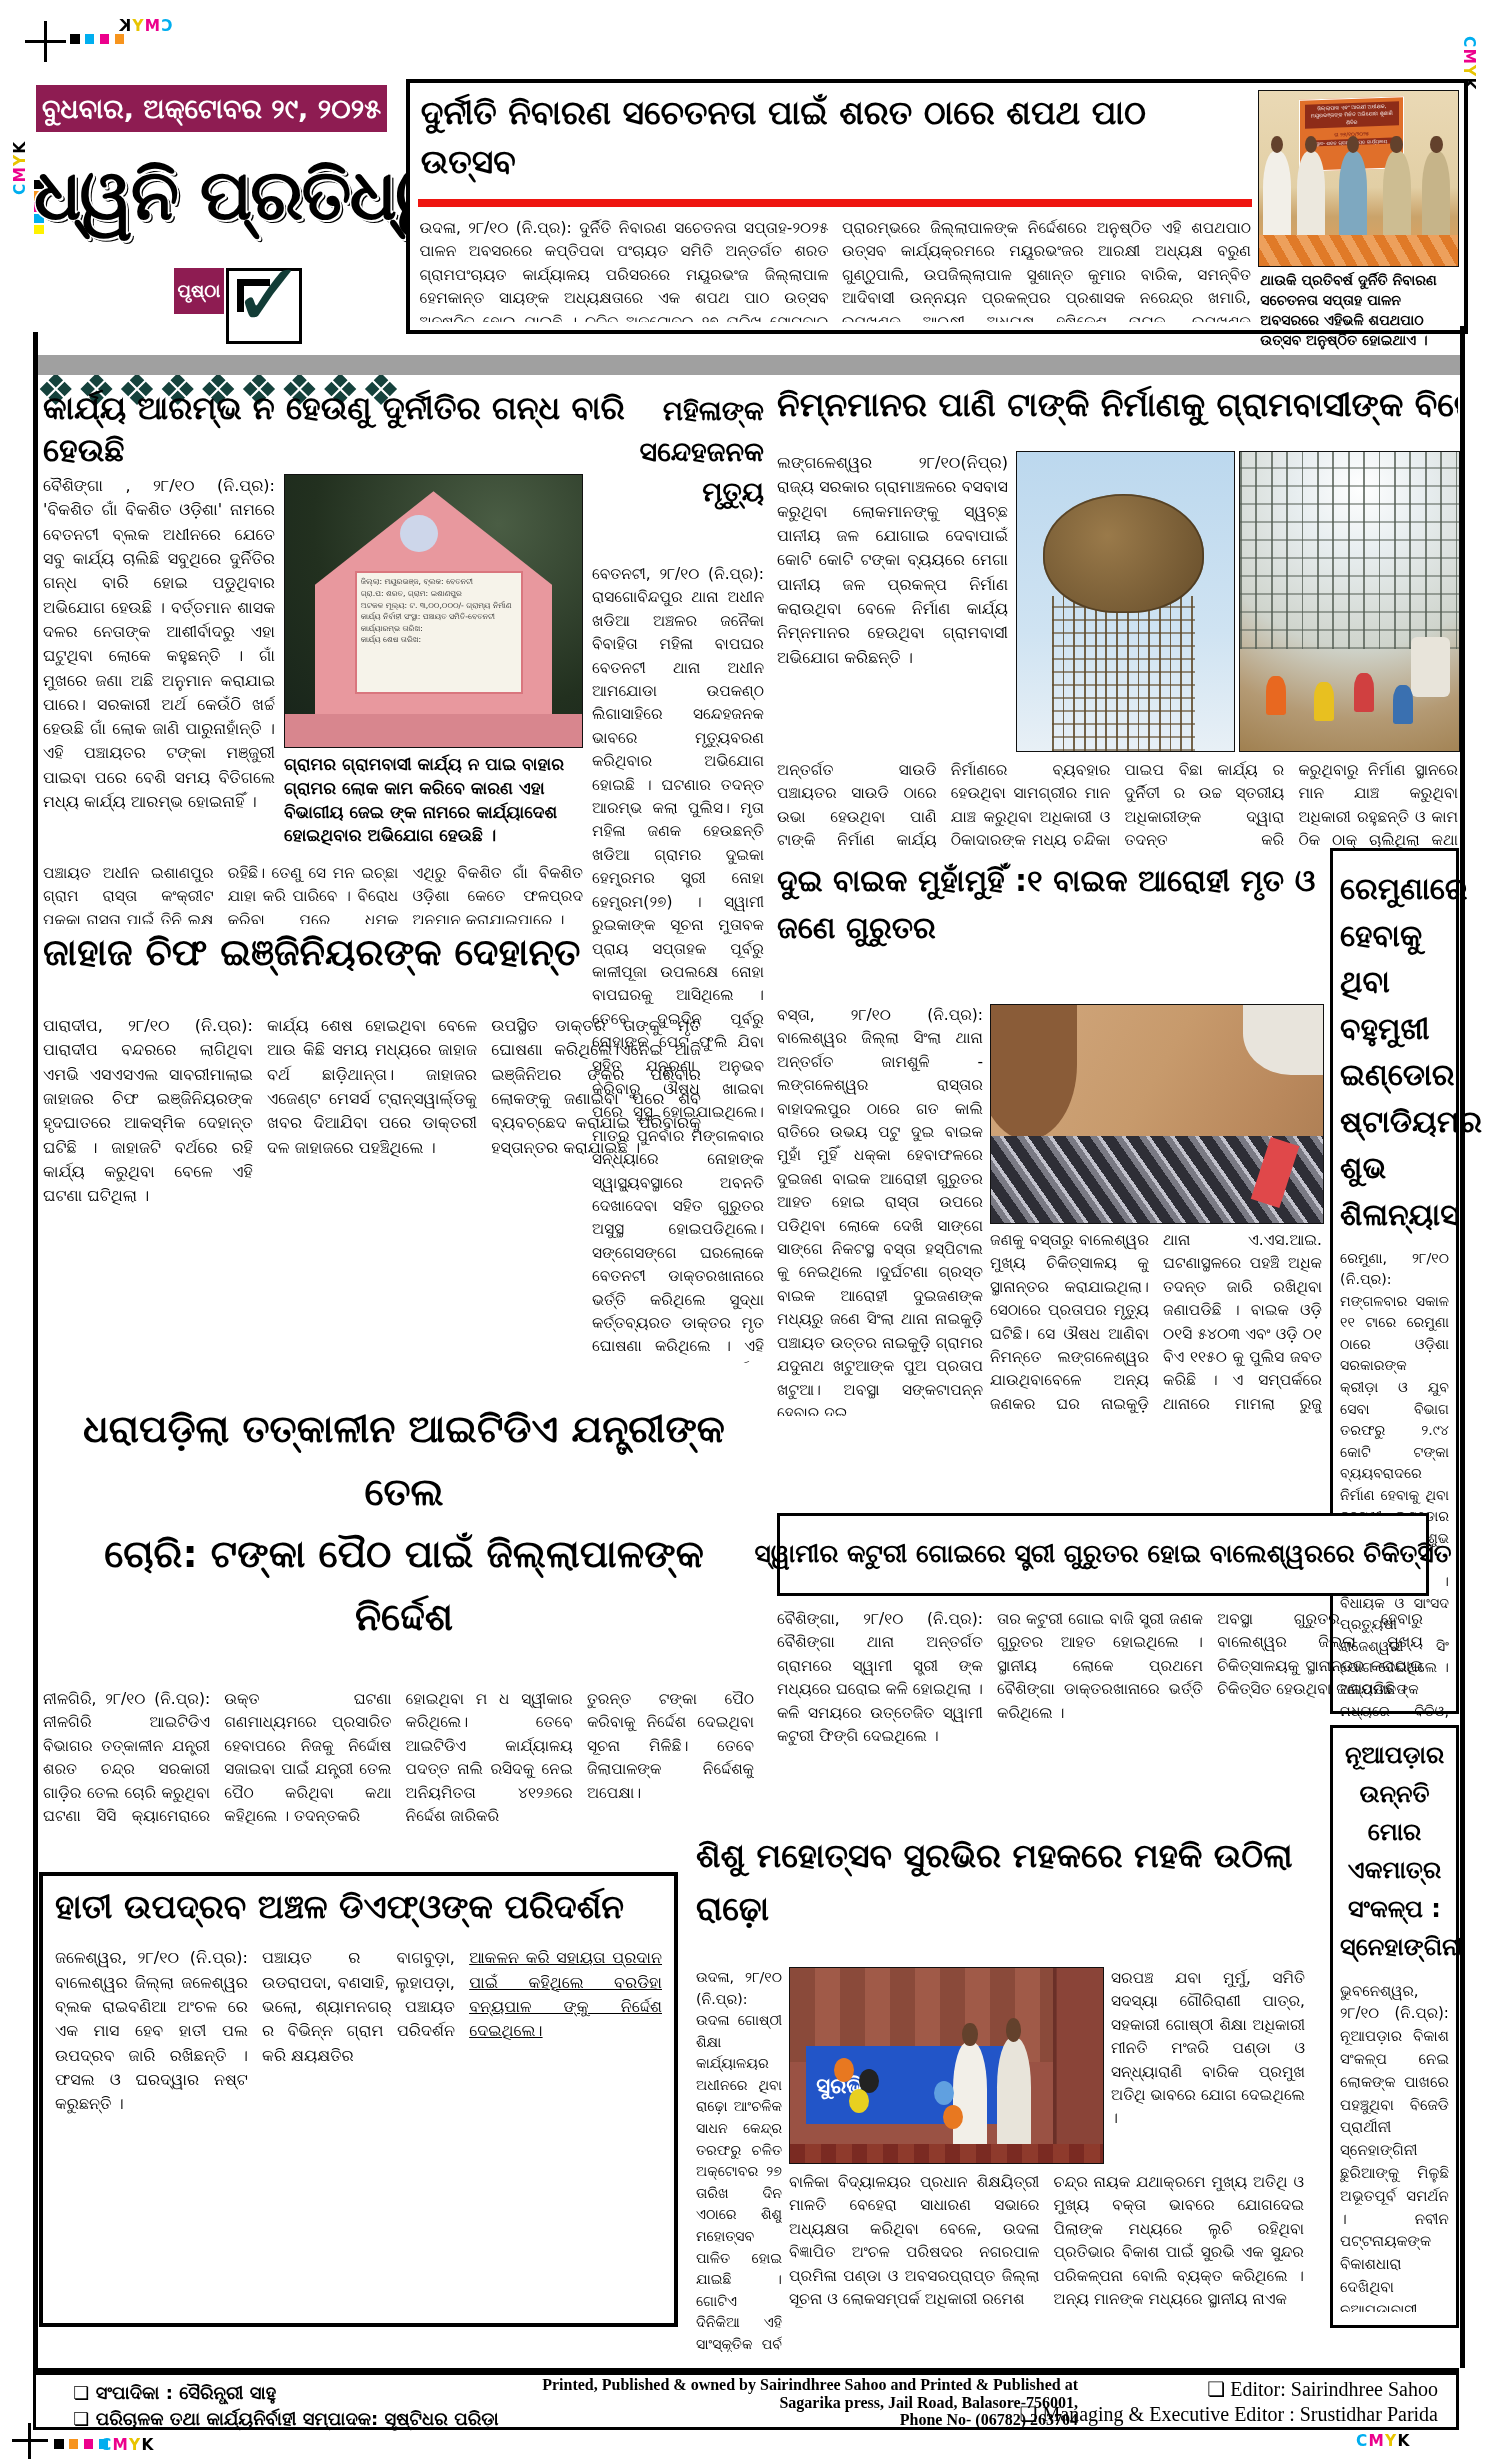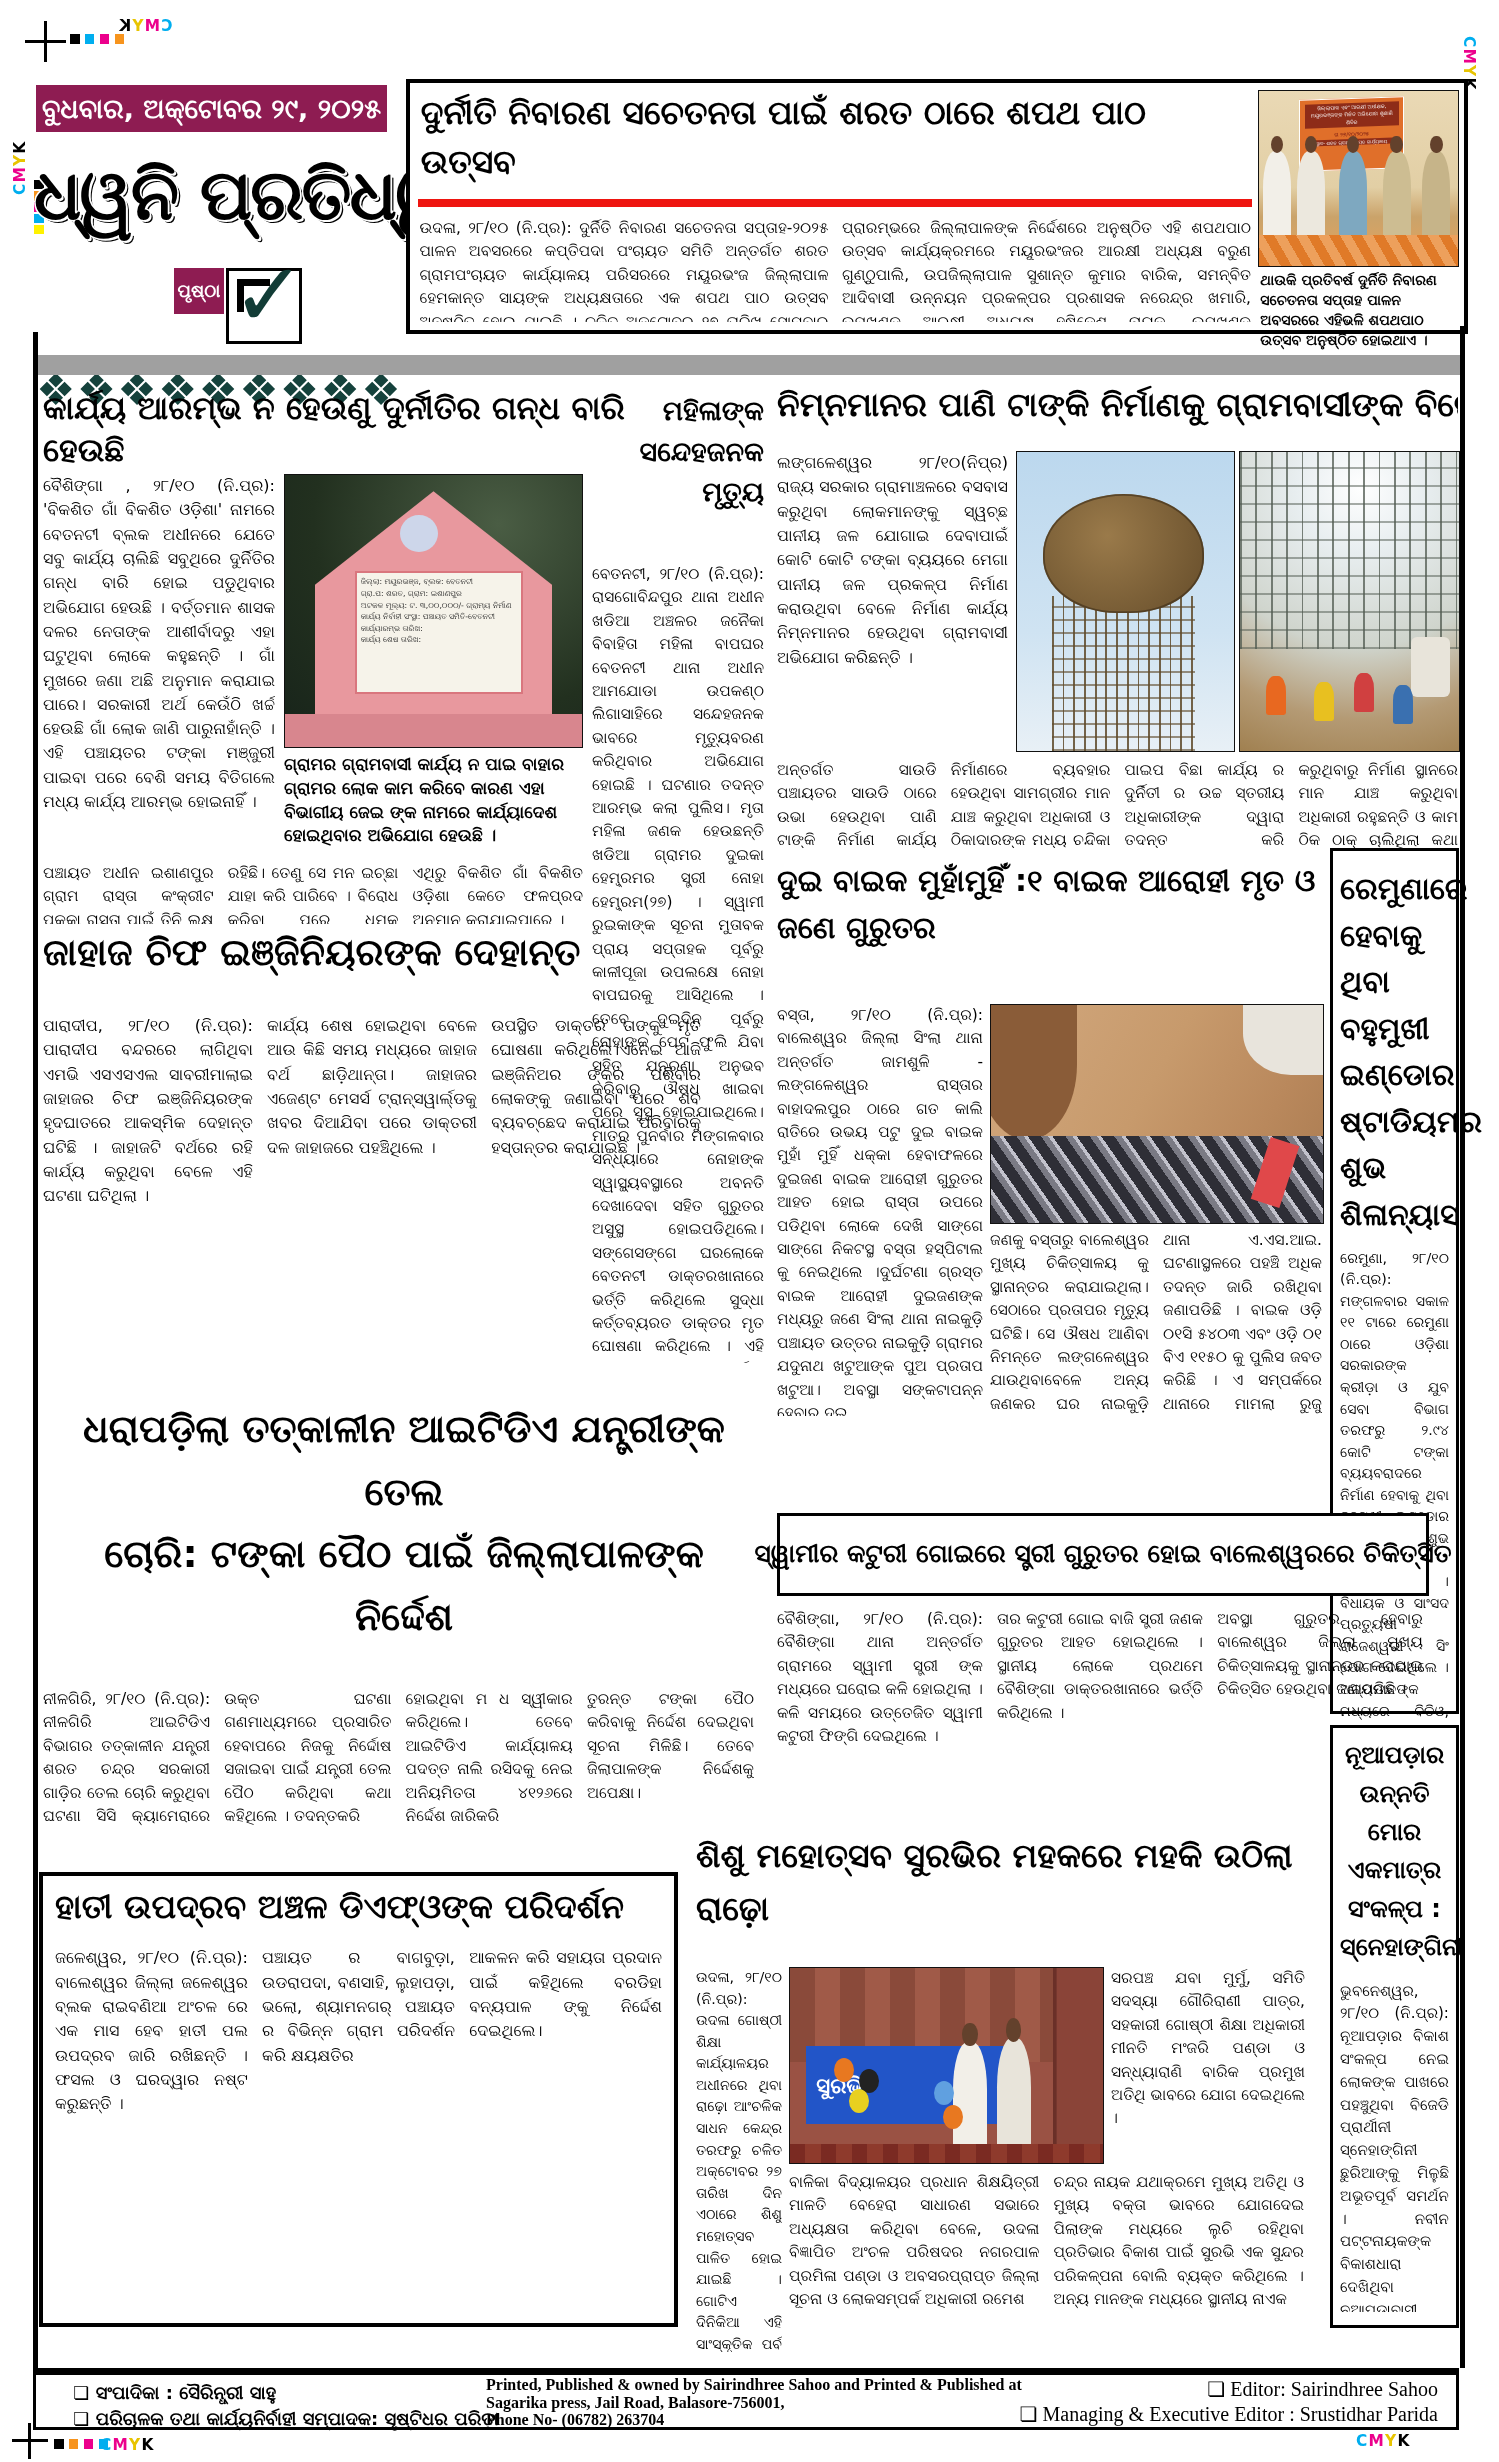--- a/index.html
+++ b/index.html
@@ -211,21 +211,21 @@
     <div class="bc">ବୈଶିଙ୍ଗା, ୨୮/୧୦ (ନି.ପ୍ର): ବୈଶିଙ୍ଗା ଥାନା ଅନ୍ତର୍ଗତ ଗ୍ରାମରେ ସ୍ୱାମୀ ସ୍ତ୍ରୀ ଙ୍କ ମଧ୍ୟରେ ଘରୋଇ କଳି ହୋଇଥିଲା । କଳି ସମୟରେ ଉତ୍ତେଜିତ ସ୍ୱାମୀ କଟୁରୀ ଫିଙ୍ଗି ଦେଇଥିଲେ ।</div>
     <div class="bc">ତାର କଟୁରୀ ଗୋଇ ବାଜି ସ୍ତ୍ରୀ ଜଣକ ଗୁରୁତର ଆହତ ହୋଇଥିଲେ । ସ୍ଥାନୀୟ ଲୋକେ ପ୍ରଥମେ ବୈଶିଙ୍ଗା ଡାକ୍ତରଖାନାରେ ଭର୍ତ୍ତି କରିଥିଲେ ।</div>
     <div class="bc">ଅବସ୍ଥା ଗୁରୁତର ହେବାରୁ ବାଲେଶ୍ୱର ଜିଲ୍ଲା ମୁଖ୍ୟ ଚିକିତ୍ସାଳୟକୁ ସ୍ଥାନାନ୍ତର କରାଯାଇ ଚିକିତ୍ସିତ ହେଉଥିବା ଜଣାପଡିଛି ।</div>
   </div>
 
   <div class="abs boxart" style="left:39px;top:1872px;width:639px;height:455px;border-width:4.1px;padding:9.5px 12px;box-sizing:border-box;">
     <div class="hl" style="font-size:33px;">ହାତୀ ଉପଦ୍ରବ ଅଞ୍ଚଳ ଡିଏଫ୍ଓଙ୍କ ପରିଦର୍ଶନ</div>
     <div class="cols" style="margin-top:18px;height:344px;">
       <div class="bc" style="font-size:16px;">ଜଳେଶ୍ୱର, ୨୮/୧୦ (ନି.ପ୍ର): ବାଲେଶ୍ୱର ଜିଲ୍ଲା ଜଳେଶ୍ୱର ବ୍ଲକ ରାଇବଣିଆ ଅଂଚଳ ରେ ଏକ ମାସ ହେବ ହାତୀ ପଲ ଉପଦ୍ରବ ଜାରି ରଖିଛନ୍ତି । ଫସଲ ଓ ଘରଦ୍ୱାର ନଷ୍ଟ କରୁଛନ୍ତି ।</div>
       <div class="bc" style="font-size:16px;">ପଞ୍ଚାୟତ ର ବାଗବୁଡ଼ା, ଉଡରାପଦା, ବଣସାହି, ଲୁହାପଡ଼ା, ଭଲୋ, ଶ୍ୟାମନଗର୍ ପଞ୍ଚାୟତ ର ବିଭିନ୍ନ ଗ୍ରାମ ପରିଦର୍ଶନ କରି କ୍ଷୟକ୍ଷତିର</div>
-      <div class="bc" style="font-size:16px;">ଆକଳନ କରି ସହାୟତା ପ୍ରଦାନ ପାଇଁ କହିଥିଲେ ବରଡିହା ବନ୍ୟପାଳ ଙ୍କୁ ନିର୍ଦ୍ଦେଶ ଦେଇଥିଲେ।</div>
+      <div class="bc" style="font-size:16px;text-decoration:underline;">ଆକଳନ କରି ସହାୟତା ପ୍ରଦାନ ପାଇଁ କହିଥିଲେ ବରଡିହା ବନ୍ୟପାଳ ଙ୍କୁ ନିର୍ଦ୍ଦେଶ ଦେଇଥିଲେ।</div>
     </div>
   </div>
 
   <div class="abs hl" style="left:696px;top:1830px;width:610px;height:124px;font-size:33px;line-height:1.6;">ଶିଶୁ ମହୋତ୍ସବ ସୁରଭିର ମହକରେ ମହକି ଉଠିଲା ରାଢ଼ୋ</div>
   <div class="abs bc" style="left:696px;top:1967px;width:86px;height:385px;font-size:14.2px;">ଉଦଳା, ୨୮/୧୦ (ନି.ପ୍ର): ଉଦଳା ଗୋଷ୍ଠୀ ଶିକ୍ଷା କାର୍ଯ୍ୟାଳୟର ଅଧୀନରେ ଥିବା ରାଢ଼ୋ ଆଂଚଳିକ ସାଧନ କେନ୍ଦ୍ର ତରଫରୁ ଚଳିତ ଅକ୍ଟୋବର ୨୭ ତାରିଖ ଦିନ ଏଠାରେ ଶିଶୁ ମହୋତ୍ସବ ପାଳିତ ହୋଇ ଯାଇଛି । ଗୋଟିଏ ଦିନିକିଆ ଏହି ସାଂସ୍କୃତିକ ପର୍ବ ଅନୁଷ୍ଠିତ ହୋଇଥିଲା । ଏହି ଉତ୍ସବ ମଧ୍ୟରେ ପ୍ରତିଯୋଗିତା, ପୁରସ୍କାର ବିତରଣ ଅନୁଷ୍ଠିତ ହୋଇଥିଲା । ଆଂଚଳିକ ଆୟୋଜକ ଲଳିତ କାର୍ଯ୍ୟକ୍ରମରେ ନୃତ୍ୟ ଗୀତ ପରିବେଷିତ ହୋଇଥିଲା ଓ ଗାନ୍ଧୀ</div>
   <div class="photo" style="left:789px;top:1967px;width:313px;height:195px;background:#9a5244;">
     <div class="abs" style="left:0;top:0;width:100%;height:48%;
          background:repeating-linear-gradient(90deg,#8a4a3a 0 25px,#a05a48 25px 50px),
                     repeating-linear-gradient(0deg,rgba(50,20,15,.35) 0 3.6px,transparent 3.6px 18px);"></div>
     <div class="abs" style="right:0;top:0;width:16%;height:100%;background:#8a4438;
@@ -253,21 +253,21 @@
   <div class="abs boxart" style="left:1330px;top:1725px;width:129px;height:603px;border-width:3px;padding:8.3px 7.1px;box-sizing:border-box;">
     <div class="hl" style="font-size:24px;line-height:1.6;text-align:center;">ନୂଆପଡ଼ାର ଉନ୍ନତି ମୋର ଏକମାତ୍ର ସଂକଳ୍ପ : ସ୍ନେହାଙ୍ଗିନୀ</div>
     <div class="bc" style="font-size:15px;margin-top:13px;height:332px;">ଭୁବନେଶ୍ୱର, ୨୮/୧୦ (ନି.ପ୍ର): ନୂଆପଡ଼ାର ବିକାଶ ସଂକଳ୍ପ ନେଇ ଲୋକଙ୍କ ପାଖରେ ପହଞ୍ଚୁଥିବା ବିଜେଡି ପ୍ରାର୍ଥୀନୀ ସ୍ନେହାଙ୍ଗିନୀ ଛୁରିଆଙ୍କୁ ମିଳୁଛି ଅଭୂତପୂର୍ବ ସମର୍ଥନ । ନବୀନ ପଟ୍ଟନାୟକଙ୍କ ବିକାଶଧାରା ଦେଖିଥିବା ନୂଆପଡ଼ାବାସୀ ଏଥର ପରିବର୍ତ୍ତନ ଚାହୁଁଛନ୍ତି ବୋଲି ସେ କହିଛନ୍ତି ।</div>
   </div>
 
   <div class="abs" style="left:33px;top:2368px;width:1426px;height:62px;border:3px solid #000;border-top-width:7.1px;background:#fff;box-sizing:border-box;">
     <div class="abs" style="left:21.3px;top:4.7px;font-size:18px;line-height:1.45;margin-left:16px;">
       <div style="font-weight:700;">❏ ସଂପାଦିକା :  ସୈରିନ୍ଧ୍ରୀ ସାହୁ</div>
       <div style="font-weight:700;">❏ ପରିଚାଳକ ତଥା କାର୍ଯ୍ୟନିର୍ବାହୀ ସମ୍ପାଦକ: ସୃଷ୍ଟିଧର ପରିଡ଼ା</div>
     </div>
-    <div class="abs" style="left:450px;top:1.2px;width:592px;text-align:left;font-family:'Liberation Serif',serif;
+    <div class="abs" style="left:450px;top:1.2px;width:592px;text-align:right;font-family:'Liberation Serif',serif;
          font-weight:700;font-size:16px;line-height:1.1;">
       <div>Printed, Published &amp; owned by Sairindhree Sahoo and Printed &amp; Published at</div>
       <div>Sagarika press, Jail Road, Balasore-756001,</div>
       <div>Phone No- (06782) 263704</div>
     </div>
     <div class="abs" style="right:18px;top:2.4px;text-align:right;font-family:'Liberation Serif',serif;font-size:20px;line-height:1.25;">
       <div>❏  Editor: Sairindhree Sahoo</div>
       <div>❏ Managing &amp;  Executive Editor : Srustidhar Parida</div>
     </div>
   </div>

